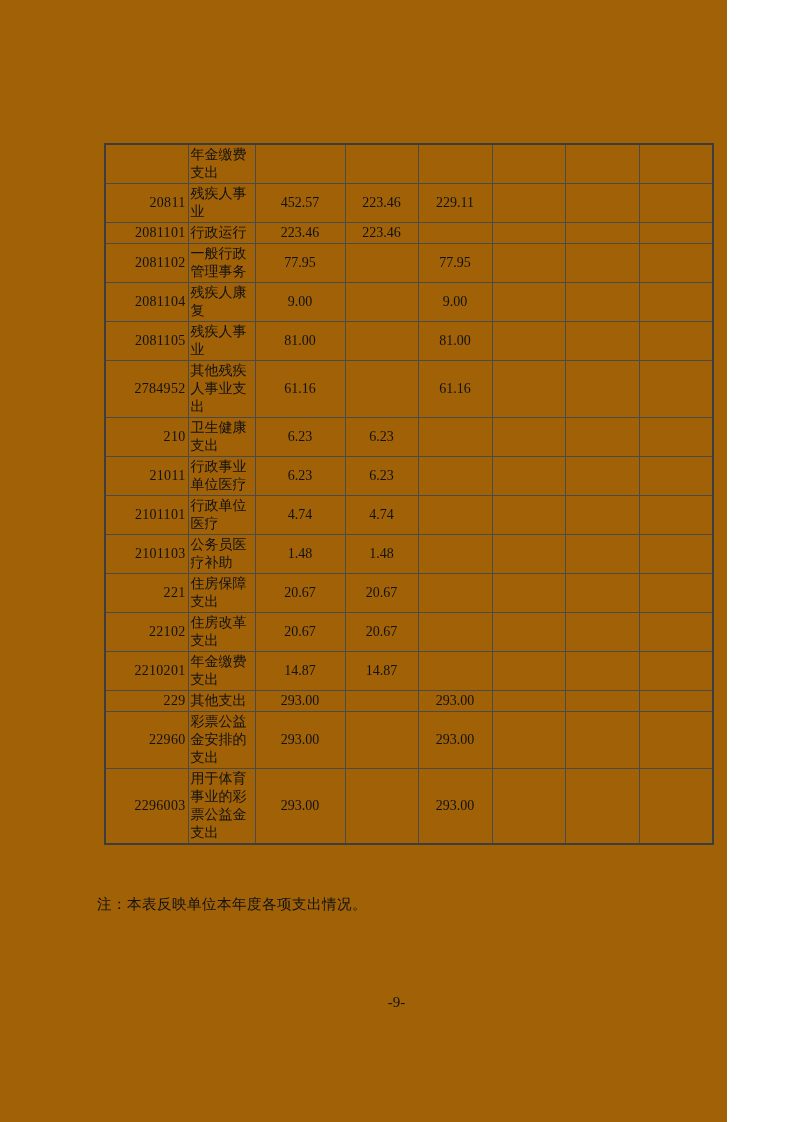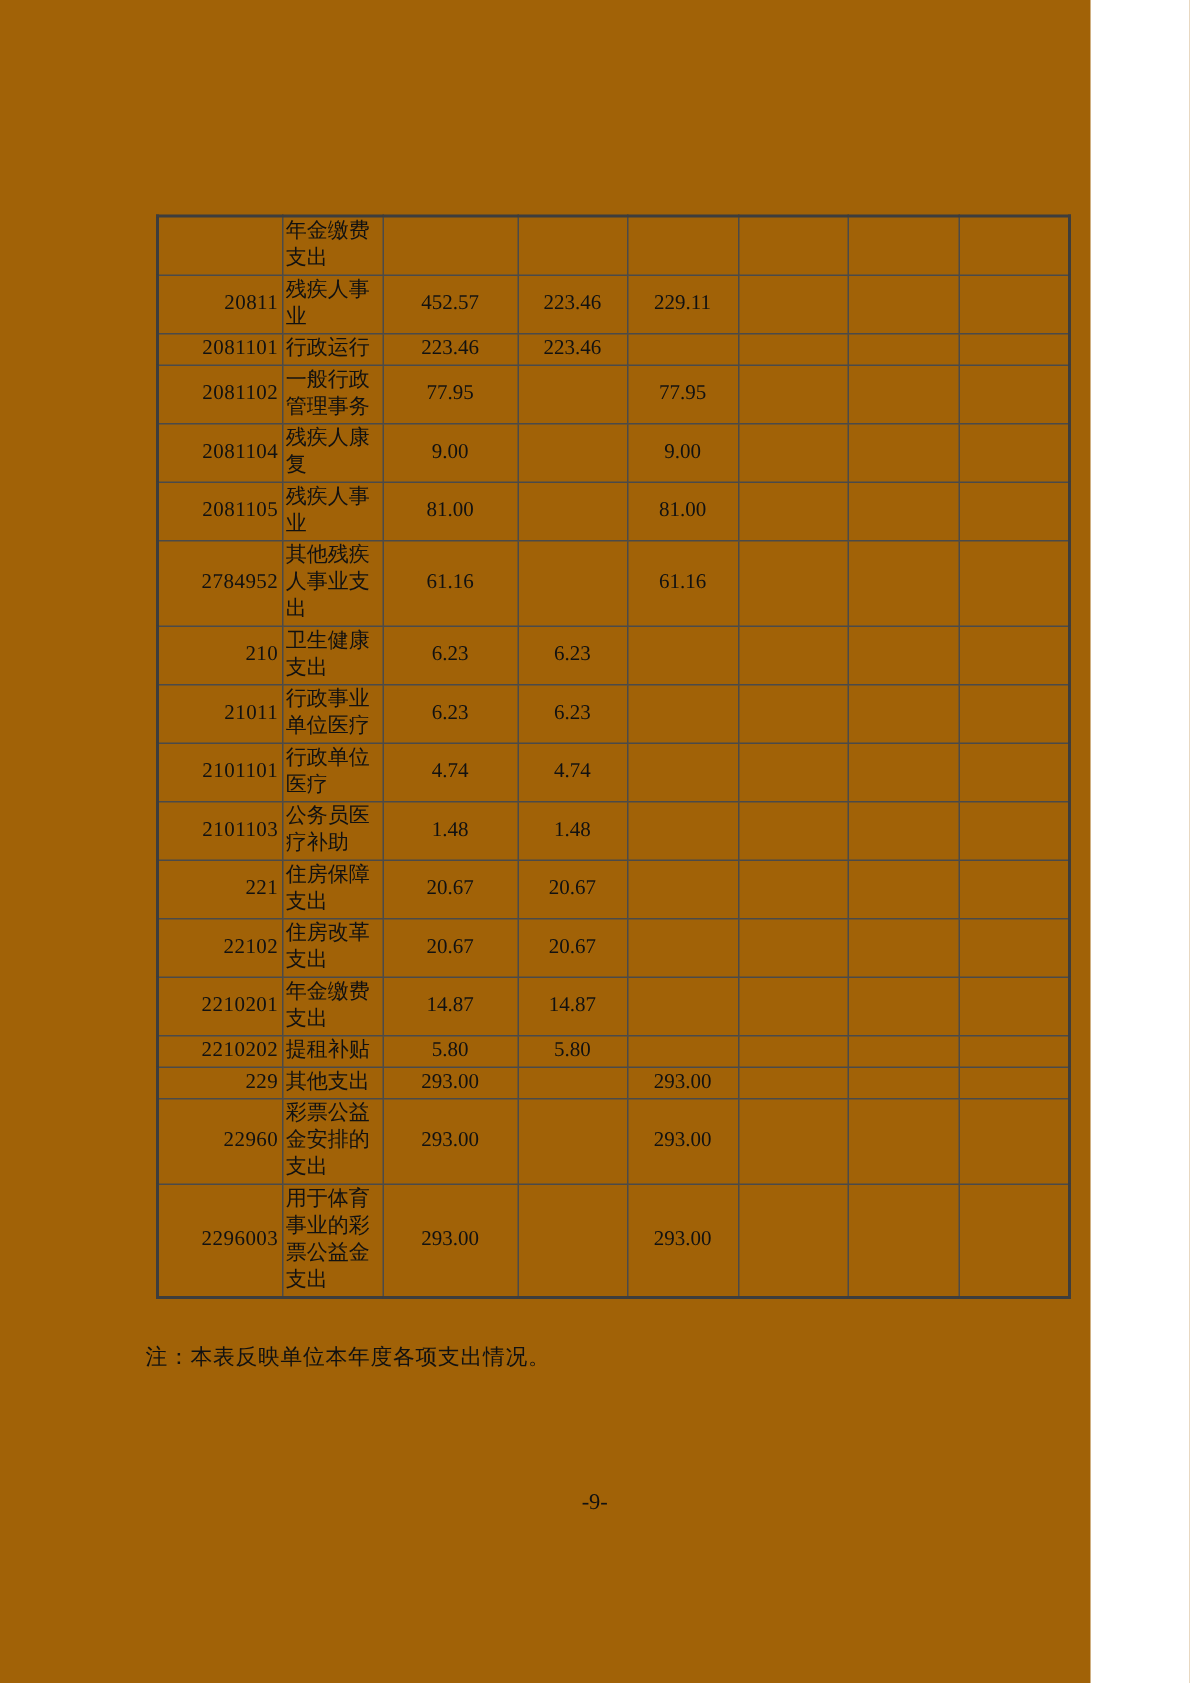--- a/index.html
+++ b/index.html
@@ -217,30 +217,20 @@
       <td class="code">2210201</td>
       <td class="name">年金缴费支出</td>
       <td class="num">14.87</td>
       <td class="num">14.87</td>
       <td class="num"></td>
       <td class="num"></td>
       <td class="num"></td>
       <td class="num"></td>
     </tr>
           <tr>
-      <td class="code">2210202</td>
-      <td class="name">提租补贴</td>
-      <td class="num">5.80</td>
-      <td class="num">5.80</td>
-      <td class="num"></td>
-      <td class="num"></td>
-      <td class="num"></td>
-      <td class="num"></td>
-    </tr>
-          <tr>
       <td class="code">229</td>
       <td class="name">其他支出</td>
       <td class="num">293.00</td>
       <td class="num"></td>
       <td class="num">293.00</td>
       <td class="num"></td>
       <td class="num"></td>
       <td class="num"></td>
     </tr>
           <tr>

